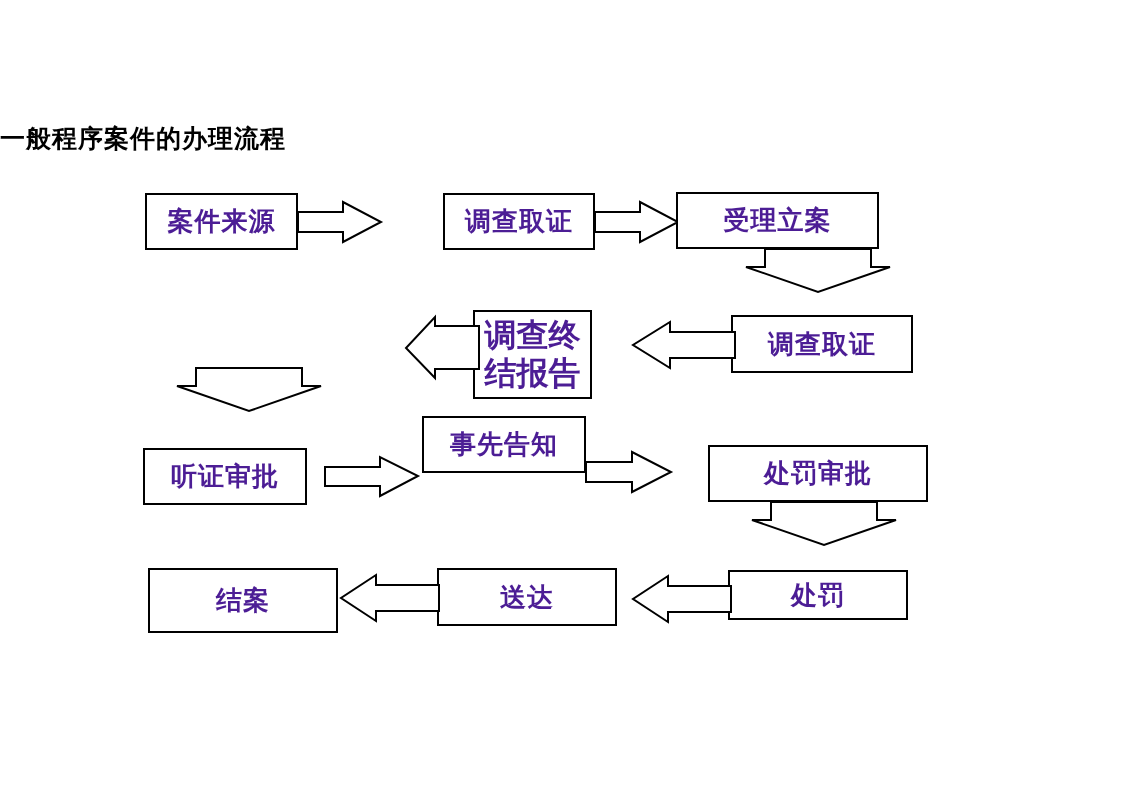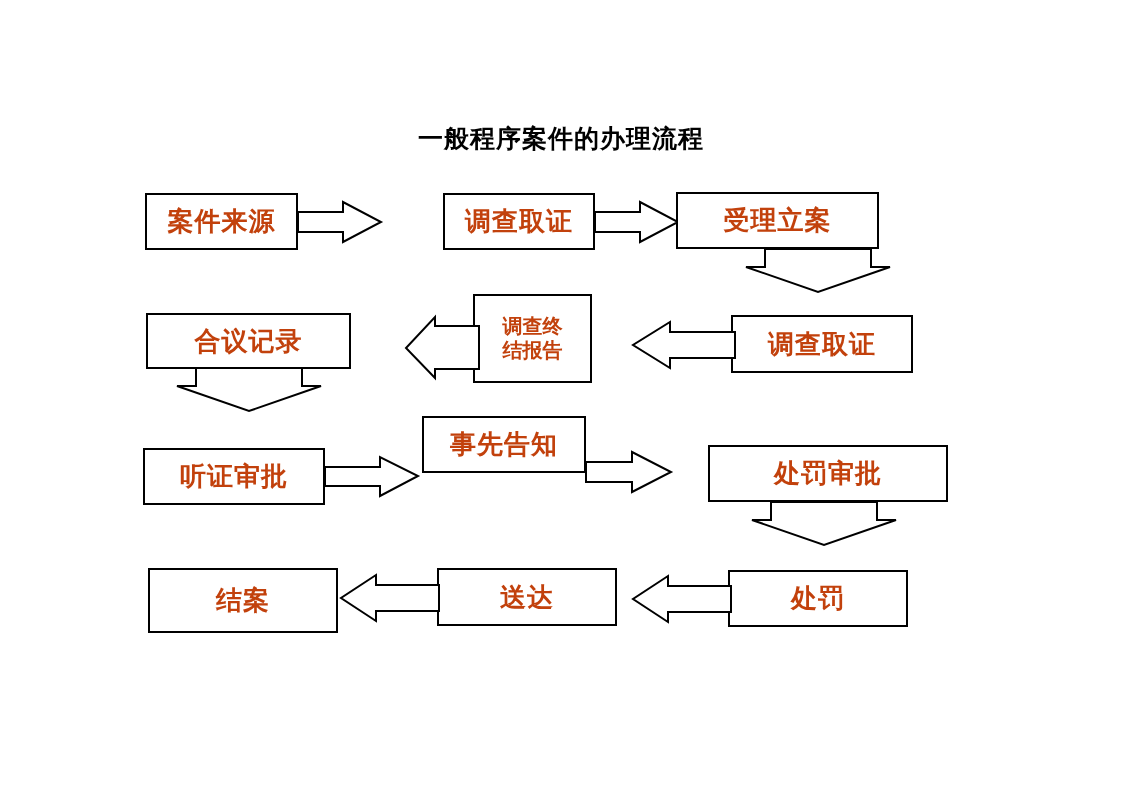--- a/index.html
+++ b/index.html
@@ -19,47 +19,48 @@
     left: 0;
     top: 0;
     width: 1122px;
     height: 793px;
   }
   .title {
     position: absolute;
     left: 0;
     top: 122px;
     width: 1122px;
-    text-align: center;
+    text-align: left;
     font-size: 25px;
     font-weight: 700;
     color: #000000;
     letter-spacing: 1px;
     font-family: "DejaVu Sans", "Liberation Sans", sans-serif;
   }
   .node {
     position: absolute;
     box-sizing: border-box;
     border: 2px solid #000000;
     background: #ffffff;
     display: flex;
     align-items: center;
     justify-content: center;
-    color: #c2410c;
+    color: #4c1d95;
     font-weight: 700;
     font-size: 26px;
     line-height: 1.18;
     text-align: center;
     font-family: "DejaVu Sans", "Liberation Sans", sans-serif;
     letter-spacing: 1px;
   }
   .node.two-line {
-    font-size: 20px;
+    font-size: 32px;
     letter-spacing: 0px;
     white-space: pre-line;
+    margin-top: 16px;
   }
   .arrow-svg {
     position: absolute;
     overflow: visible;
   }
   .arrow-shape {
     fill: #ffffff;
     stroke: #000000;
     stroke-width: 2;
     stroke-linejoin: miter;
@@ -83,64 +84,63 @@
   <svg class="arrow-svg" style="left:594px; top:200px; width:86px; height:45px;" viewBox="0 0 86 45">
     <polygon class="arrow-shape" points="1,12 46,12 46,2 84,22 46,42 46,32 1,32"></polygon>
   </svg>
 
   <div class="node" style="left:676px; top:192px; width:203px; height:57px;">受理立案</div>
 
   <svg class="arrow-svg" style="left:745px; top:248px; width:146px; height:46px;" viewBox="0 0 146 46">
     <polygon class="arrow-shape" points="20,1 20,19 1,19 73,44 145,19 126,19 126,1"></polygon>
   </svg>
 
-  <div class="node" style="left:146px; top:313px; width:205px; height:56px;">合议记录</div>
 
   <svg class="arrow-svg" style="left:176px; top:367px; width:146px; height:46px;" viewBox="0 0 146 46">
     <polygon class="arrow-shape" points="20,1 20,19 1,19 73,44 145,19 126,19 126,1"></polygon>
   </svg>
 
   <div class="node two-line" style="left:473px; top:294px; width:119px; height:89px;">调查终
 结报告</div>
 
   <svg class="arrow-svg" style="left:405px; top:316px; width:75px; height:64px;" viewBox="0 0 75 64">
     <polygon class="arrow-shape" points="74,10 30,10 30,1 1,32 30,62 30,53 74,53"></polygon>
   </svg>
 
   <div class="node" style="left:731px; top:315px; width:182px; height:58px;">调查取证</div>
 
   <svg class="arrow-svg" style="left:632px; top:320px; width:104px; height:50px;" viewBox="0 0 104 50">
     <polygon class="arrow-shape" points="103,12 38,12 38,2 1,25 38,48 38,38 103,38"></polygon>
   </svg>
 
-  <div class="node" style="left:143px; top:448px; width:182px; height:57px;">听证审批</div>
+  <div class="node" style="left:143px; top:448px; width:164px; height:57px;">听证审批</div>
 
   <svg class="arrow-svg" style="left:324px; top:455px; width:96px; height:44px;" viewBox="0 0 96 44">
     <polygon class="arrow-shape" points="1,12 56,12 56,2 94,21 56,41 56,31 1,31"></polygon>
   </svg>
 
   <div class="node" style="left:422px; top:416px; width:164px; height:57px;">事先告知</div>
 
   <svg class="arrow-svg" style="left:585px; top:450px; width:88px; height:45px;" viewBox="0 0 88 45">
     <polygon class="arrow-shape" points="1,12 47,12 47,2 86,22 47,42 47,32 1,32"></polygon>
   </svg>
 
-  <div class="node" style="left:708px; top:445px; width:240px; height:57px;">处罚审批</div>
+  <div class="node" style="left:708px; top:445px; width:220px; height:57px;">处罚审批</div>
 
   <svg class="arrow-svg" style="left:751px; top:501px; width:146px; height:46px;" viewBox="0 0 146 46">
     <polygon class="arrow-shape" points="20,1 20,19 1,19 73,44 145,19 126,19 126,1"></polygon>
   </svg>
 
   <div class="node" style="left:148px; top:568px; width:190px; height:65px;">结案</div>
 
   <div class="node" style="left:437px; top:568px; width:180px; height:58px;">送达</div>
 
   <svg class="arrow-svg" style="left:340px; top:573px; width:100px; height:50px;" viewBox="0 0 100 50">
     <polygon class="arrow-shape" points="99,12 36,12 36,2 1,25 36,48 36,38 99,38"></polygon>
   </svg>
 
-  <div class="node" style="left:728px; top:570px; width:180px; height:57px;">处罚</div>
+  <div class="node" style="left:728px; top:570px; width:180px; height:50px;">处罚</div>
 
   <svg class="arrow-svg" style="left:632px; top:574px; width:100px; height:50px;" viewBox="0 0 100 50">
     <polygon class="arrow-shape" points="99,12 36,12 36,2 1,25 36,48 36,38 99,38"></polygon>
   </svg>
 
 </div>
 
 </body></html>

